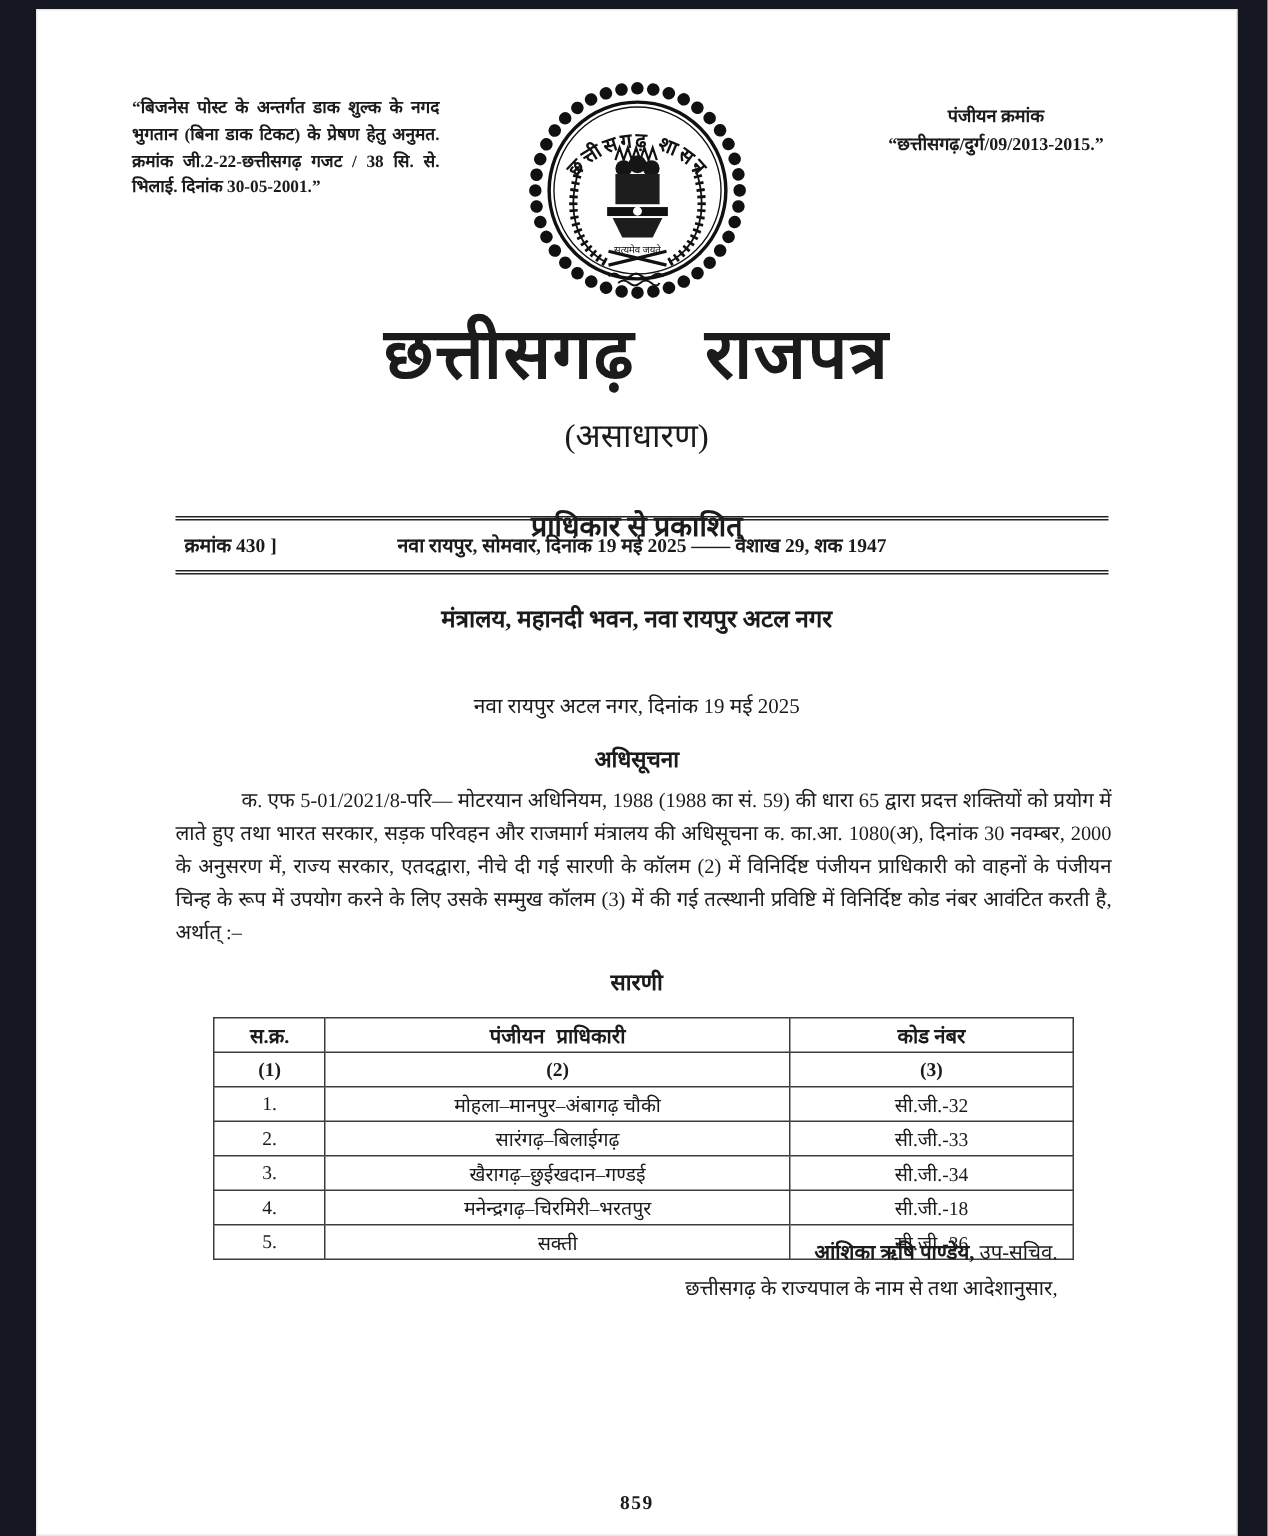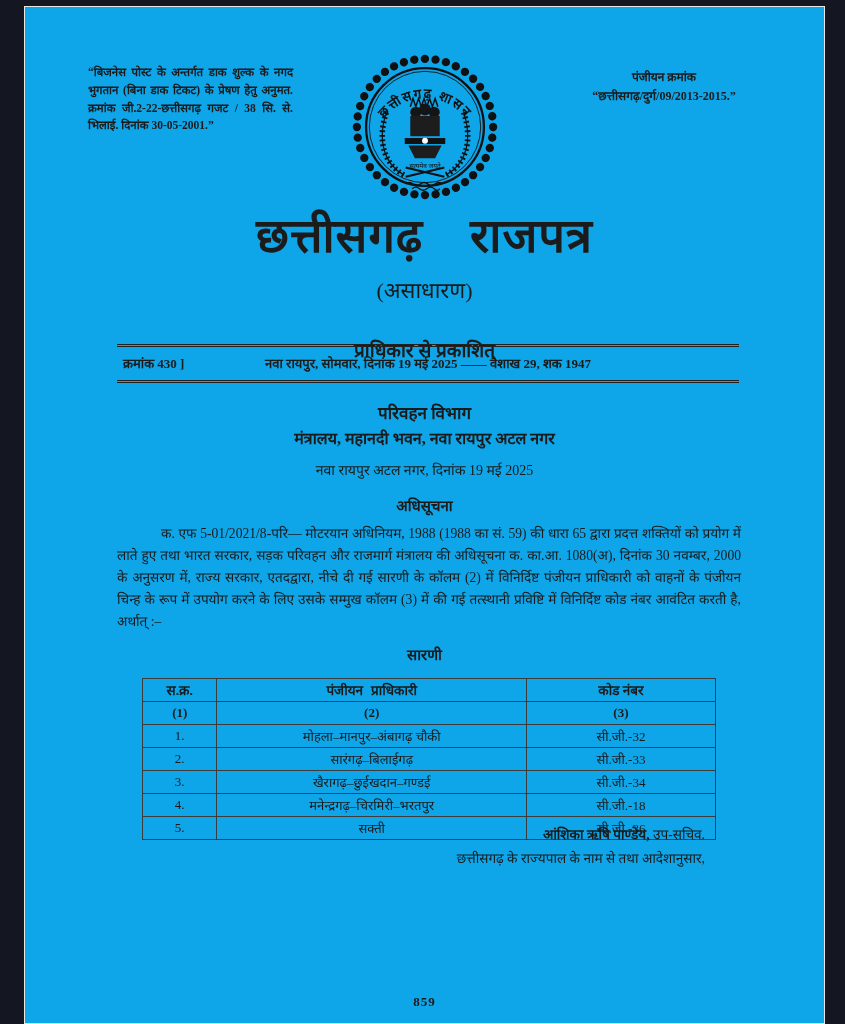--- a/index.html
+++ b/index.html
@@ -4,21 +4,21 @@
 <style>
   html,body{margin:0;padding:0;}
   body{
     width:845px;height:1024px;position:relative;overflow:hidden;
     background:#141722;
     font-family:"Liberation Serif","DejaVu Serif",serif;
     color:#1b1b1b;
   }
   .page{
     position:absolute;left:24px;top:6px;width:801px;height:1018px;
-    background:#0ea5e9;
+    background:#ffffff;
     box-shadow:inset 0 0 0 1px #e8e8e6;
   }
   .abs{position:absolute;}
   .bold{font-weight:bold;}
 
   
   .left-notice{
     left:64px;top:58px;width:205px;
     font-size:11.5px;line-height:1.55;font-weight:bold;
     text-align:justify;
@@ -141,21 +141,20 @@
   <div class="abs gazette-title">छत्तीसगढ़ राजपत्र</div>
   <div class="abs gazette-sub">(असाधारण)</div>
   <div class="abs gazette-auth">प्राधिकार से प्रकाशित</div>
 
   <div class="abs issue-band">
     <span class="serial">क्रमांक 430 ]</span>
     <div class="dateline">नवा रायपुर, सोमवार, दिनांक 19 मई 2025 —— वैशाख 29, शक 1947</div>
   </div>
 
   <div class="abs dept-block">
-    <div class="dept-name">परिवहन विभाग</div>
     <div class="dept-addr">मंत्रालय, महानदी भवन, नवा रायपुर अटल नगर</div>
   </div>
   <div class="abs place-date">नवा रायपुर अटल नगर, दिनांक 19 मई 2025</div>
   <div class="abs notice-heading">अधिसूचना</div>
 
   <div class="abs body-par">क. एफ 5-01/2021/8-परि— मोटरयान अधिनियम, 1988 (1988 का सं. 59) की धारा 65 द्वारा प्रदत्त शक्तियों को प्रयोग में लाते हुए तथा भारत सरकार, सड़क परिवहन और राजमार्ग मंत्रालय की अधिसूचना क. का.आ. 1080(अ), दिनांक 30 नवम्बर, 2000 के अनुसरण में, राज्य सरकार, एतदद्वारा, नीचे दी गई सारणी के कॉलम (2) में विनिर्दिष्ट पंजीयन प्राधिकारी को वाहनों के पंजीयन चिन्ह के रूप में उपयोग करने के लिए उसके सम्मुख कॉलम (3) में की गई तत्स्थानी प्रविष्टि में विनिर्दिष्ट कोड नंबर आवंटित करती है, अर्थात् :–</div>
 
   <div class="abs table-heading">सारणी</div>
 
   <table class="gz">

